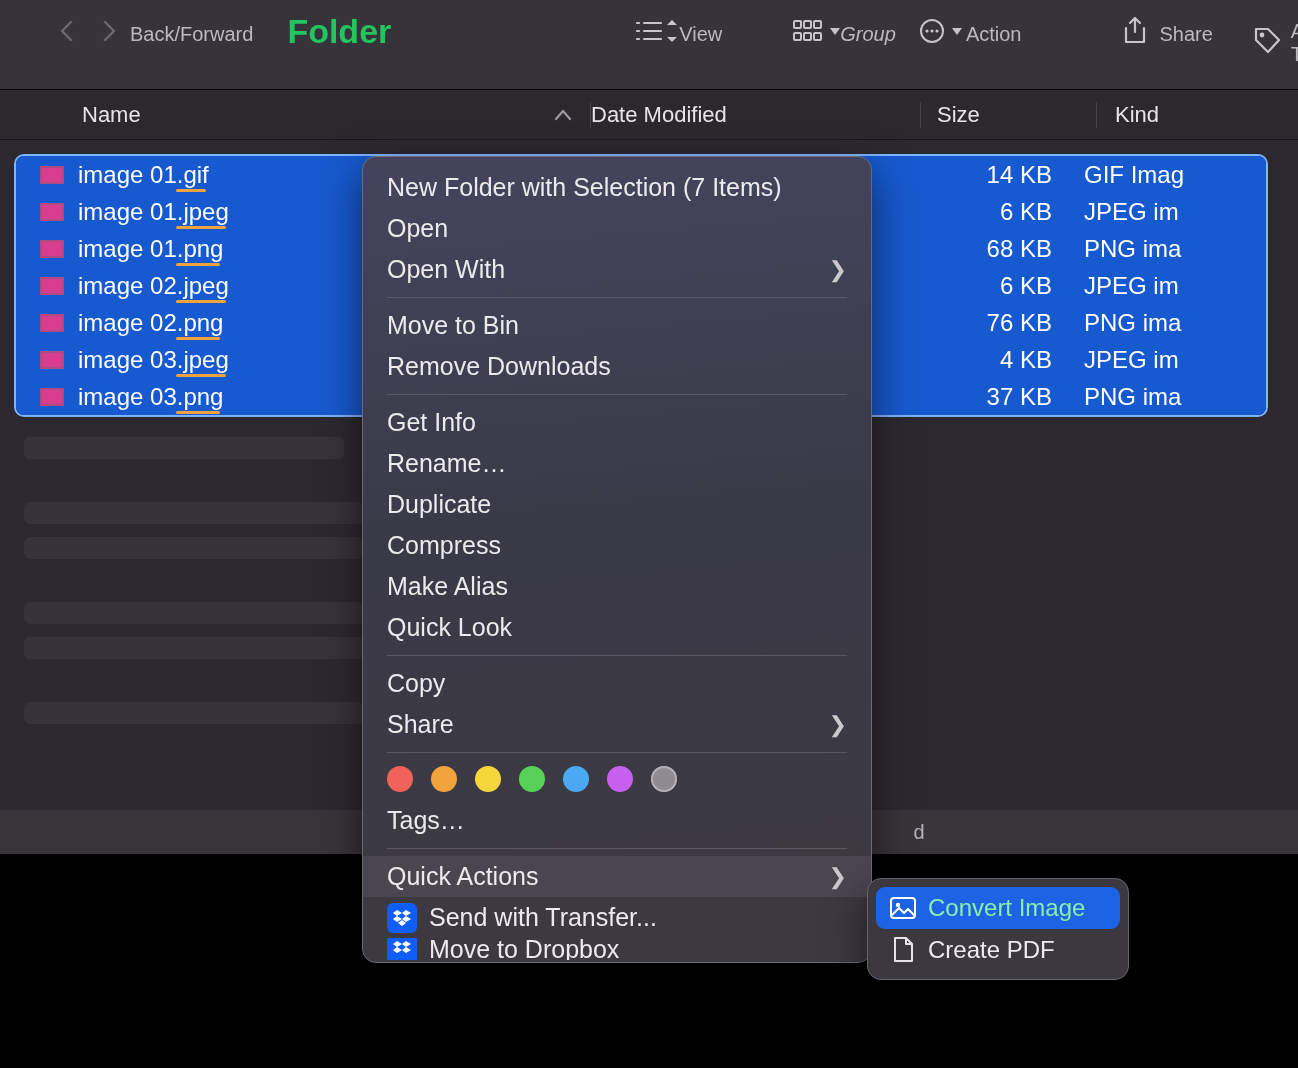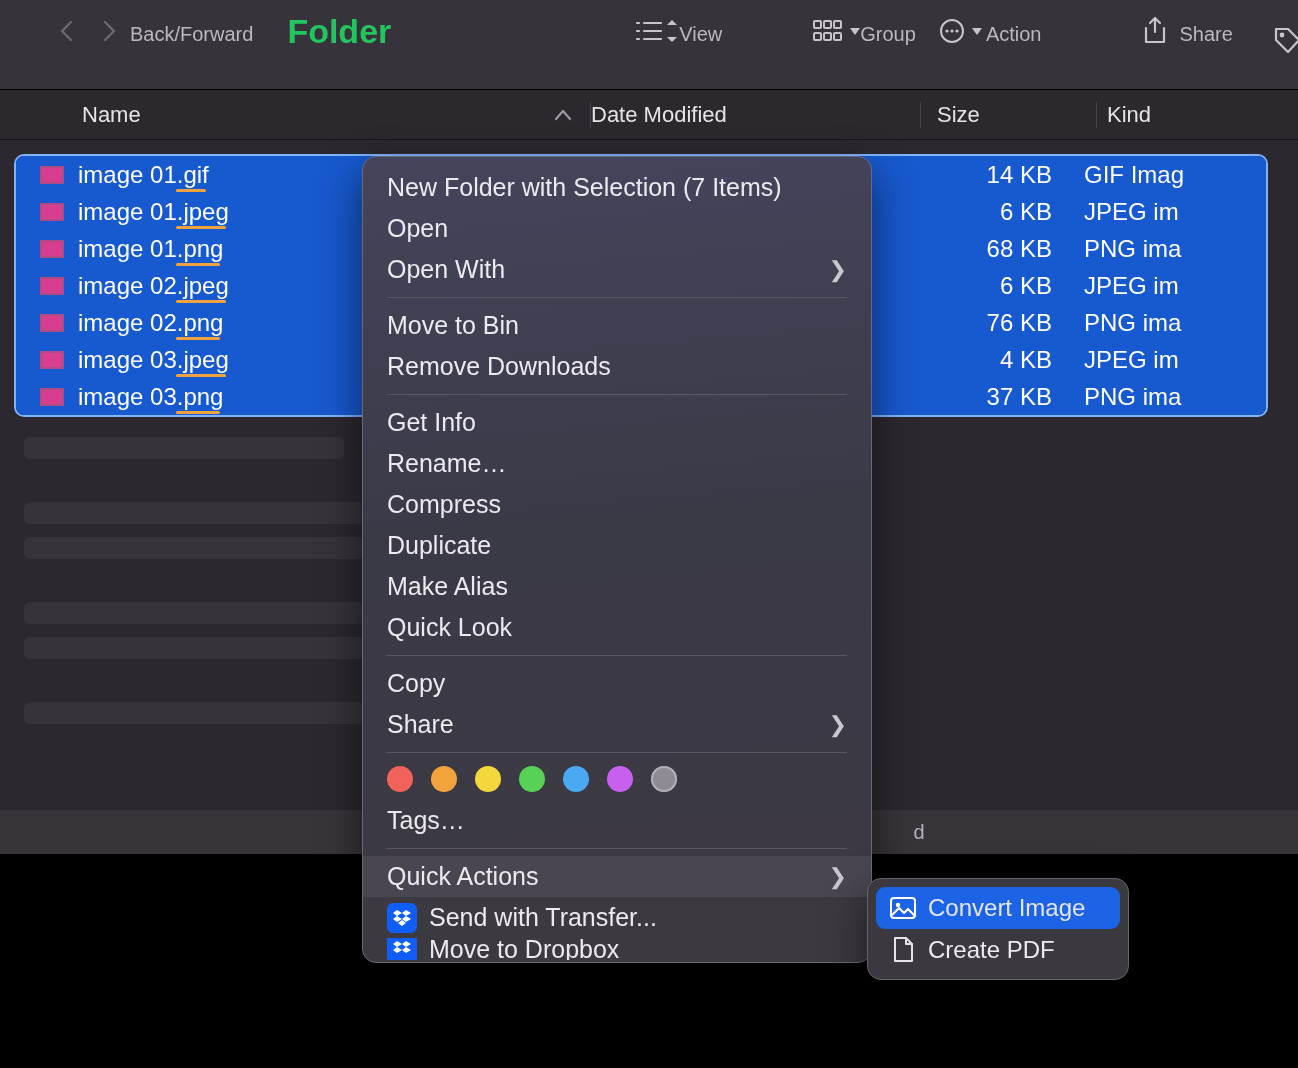--- a/index.html
+++ b/index.html
@@ -45,21 +45,21 @@
     display:flex;
     align-items:center;
     font-size:22px;
     color:#e5e5e5;
     border-bottom:1px solid #19171a;
   }
   .ch-name { flex:0 0 590px; display:flex; align-items:center; padding-left:82px;}
   .ch-name .sort { margin-left:auto; margin-right:18px; color:#9d99a0; font-size:20px;}
   .ch-date { flex:0 0 330px; border-left:1px solid #46424a;}
   .ch-size { flex:0 0 176px; padding-left:16px; border-left:1px solid #46424a;}
-  .ch-kind { flex:1 1 auto; padding-left:10px; border-left:1px solid #46424a;}
+  .ch-kind { flex:1 1 auto; padding-left:18px; border-left:1px solid #46424a;}
 
   
   .filewrap {
     background: #2c2830;
     height: 714px;
     position:relative;
     padding: 14px 30px 0 14px;
   }
   .statusbar {
     position:absolute;
@@ -183,21 +183,21 @@
     font-size:24px;
     color:#eceaee;
   }
   .smi {
     height:42px;
     border-radius:9px;
     display:flex;
     align-items:center;
     padding:0 12px;
   }
-  .smi.sel { background:#1d63e6; color:#e5e5e5; }
+  .smi.sel { background:#1d63e6; color:#86efac; }
   .smi .ico { width:30px; margin-right:10px; display:flex; align-items:center; justify-content:center;}
 
 </style>
 </head>
 <body>
 
 <div class="toolbar">
   <div class="tb-group tb-nav">
     <div class="tb-icons">
       <div class="chev">
@@ -235,21 +235,21 @@
           <g fill="#c7c4ca">
             <path d="M39 3 L44 8 L34 8 Z"></path>
             <path d="M39 25 L44 20 L34 20 Z"></path>
           </g>
         </svg>
       </div>
     </div>
     <div class="tb-label">View</div>
   </div>
 
-  <div class="tb-group tb-group-pad" style="margin-left:90px;">
+  <div class="tb-group tb-group-pad" style="margin-left:70px;font-style:italic;">
     <div class="tb-icons">
       <div class="tb-btn">
         <svg width="48" height="26" viewBox="0 0 48 26">
           <g fill="none" stroke="#c7c4ca" stroke-width="2">
             <rect x="2" y="3" width="7" height="7" rx="1"></rect>
               <rect x="12" y="3" width="7" height="7" rx="1"></rect>
               <rect x="22" y="3" width="7" height="7" rx="1"></rect>
             <rect x="2" y="15" width="7" height="7" rx="1"></rect>
               <rect x="12" y="15" width="7" height="7" rx="1"></rect>
               <rect x="22" y="15" width="7" height="7" rx="1"></rect>
@@ -440,24 +440,24 @@
       <span>Remove Downloads</span>
     </div>
   <div class="sep"></div>
   <div class="mi">
       <span>Get Info</span>
     </div>
   <div class="mi">
       <span>Rename…</span>
     </div>
   <div class="mi">
+      <span>Duplicate</span>
+    </div>
+  <div class="mi">
       <span>Compress</span>
-    </div>
-  <div class="mi">
-      <span>Duplicate</span>
     </div>
   <div class="mi">
       <span>Make Alias</span>
     </div>
   <div class="mi">
       <span>Quick Look</span>
     </div>
   <div class="sep"></div>
   <div class="mi">
       <span>Copy</span>

